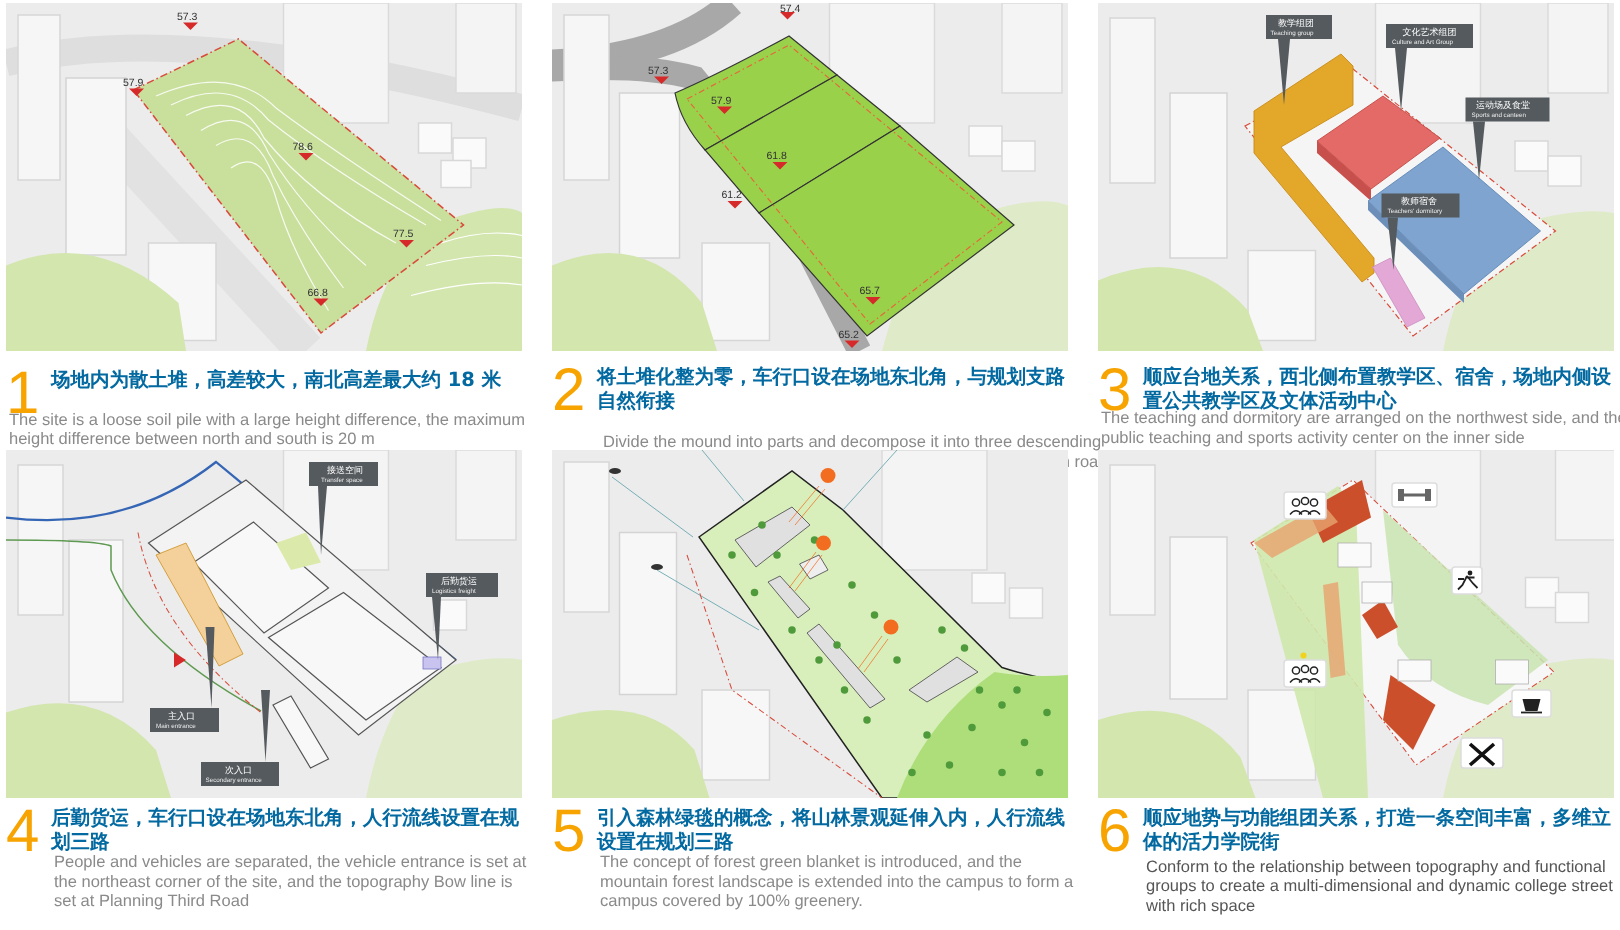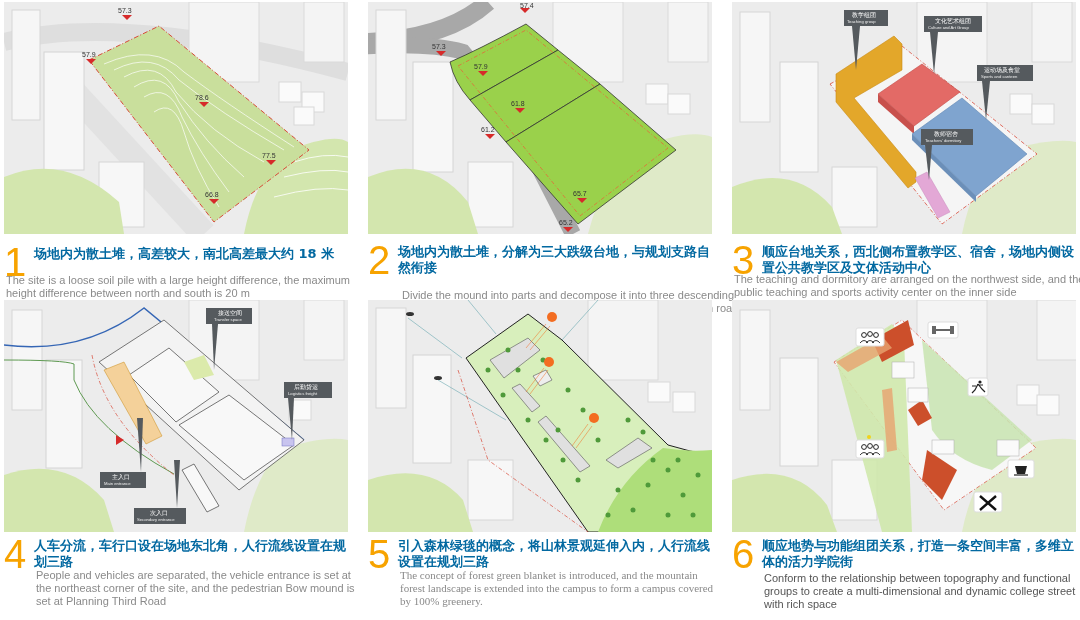--- a/index.html
+++ b/index.html
@@ -164,21 +164,21 @@
   </svg>
 </div>
 
 <div class="caption" style="left:4px; top:246px;">
   <span class="cap-num">1</span>
   <div class="cap-zh">场地内为散土堆，高差较大，南北高差最大约 18 米</div>
   <div class="cap-en" style="top:28px;">The site is a loose soil pile with a large height difference, the maximum height difference between north and south is 20 m</div>
 </div>
 <div class="caption" style="left:368px; top:244px;">
   <span class="cap-num">2</span>
-  <div class="cap-zh">场地内为散土堆，分解为三大跌级台地，与规划支路自然衔接</div>
+  <div class="cap-zh">将土堆化整为零，车行口设在场地东北角，与规划支路自然衔接</div>
   <div class="cap-en" style="top:45px;margin-left:32px;">Divide the mound into parts and decompose it into three descending terraces, which are naturally connected with the planned branch road</div>
 </div>
 <div class="caption" style="left:732px; top:244px;">
   <span class="cap-num">3</span>
   <div class="cap-zh">顺应台地关系，西北侧布置教学区、宿舍，场地内侧设置公共教学区及文体活动中心</div>
   <div class="cap-en" style="top:29px;">The teaching and dormitory are arranged on the northwest side, and the public teaching  and  sports activity center on the inner side</div>
 </div>
 
 <div class="panel" style="left:4px; top:300px;">
   <svg viewBox="0 0 344 232">
@@ -371,25 +371,25 @@
       <g>
         <rect x="242" y="192" width="28" height="20" rx="2" fill="#fff" stroke="#ddd"></rect>
         <path d="M248 196 L264 210 M264 196 L248 210" stroke="#111" stroke-width="2.4"></path>
       </g>
     </g>
   </svg>
 </div>
 
 <div class="caption" style="left:4px; top:538px;">
   <span class="cap-num">4</span>
-  <div class="cap-zh">人车分流，车行口设在场地东北角，人行流线设置在规划三路</div>
-  <div class="cap-en indent" style="top:31px;">People and vehicles are separated, the vehicle entrance is set at the northeast corner of the site, and the pedestrian Bow mound is set at Planning Third Road</div>
+  <div class="cap-zh">后勤货运，车行口设在场地东北角，人行流线设置在规划三路</div>
+  <div class="cap-en indent" style="top:31px;">People and vehicles are separated, the vehicle entrance is set at the northeast corner of the site, and the topography Bow line is set at Planning Third Road</div>
 </div>
 <div class="caption" style="left:368px; top:538px;">
   <span class="cap-num">5</span>
   <div class="cap-zh">引入森林绿毯的概念，将山林景观延伸入内，人行流线设置在规划三路</div>
-  <div class="cap-en indent" style="top:31px;font-family:Liberation Serif, serif;">The concept of forest green blanket is introduced, and the mountain forest landscape is extended into the campus to form a campus covered by 100% greenery.</div>
+  <div class="cap-en indent" style="top:31px;">The concept of forest green blanket is introduced, and the mountain forest landscape is extended into the campus to form a campus covered by 100% greenery.</div>
 </div>
 <div class="caption" style="left:732px; top:538px;">
   <span class="cap-num">6</span>
   <div class="cap-zh">顺应地势与功能组团关系，打造一条空间丰富，多维立体的活力学院街</div>
   <div class="cap-en indent dark" style="top:34px;">Conform to the relationship between topography and functional groups to create a multi-dimensional and dynamic college street with rich space</div>
 </div>
 
 </body></html>

